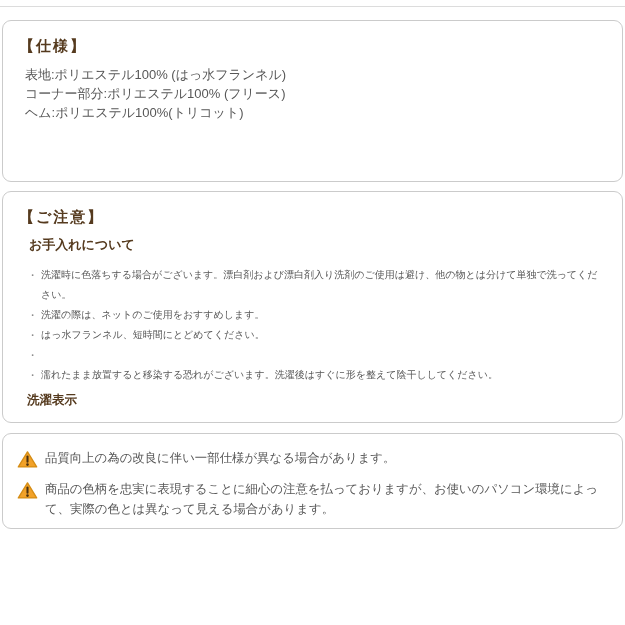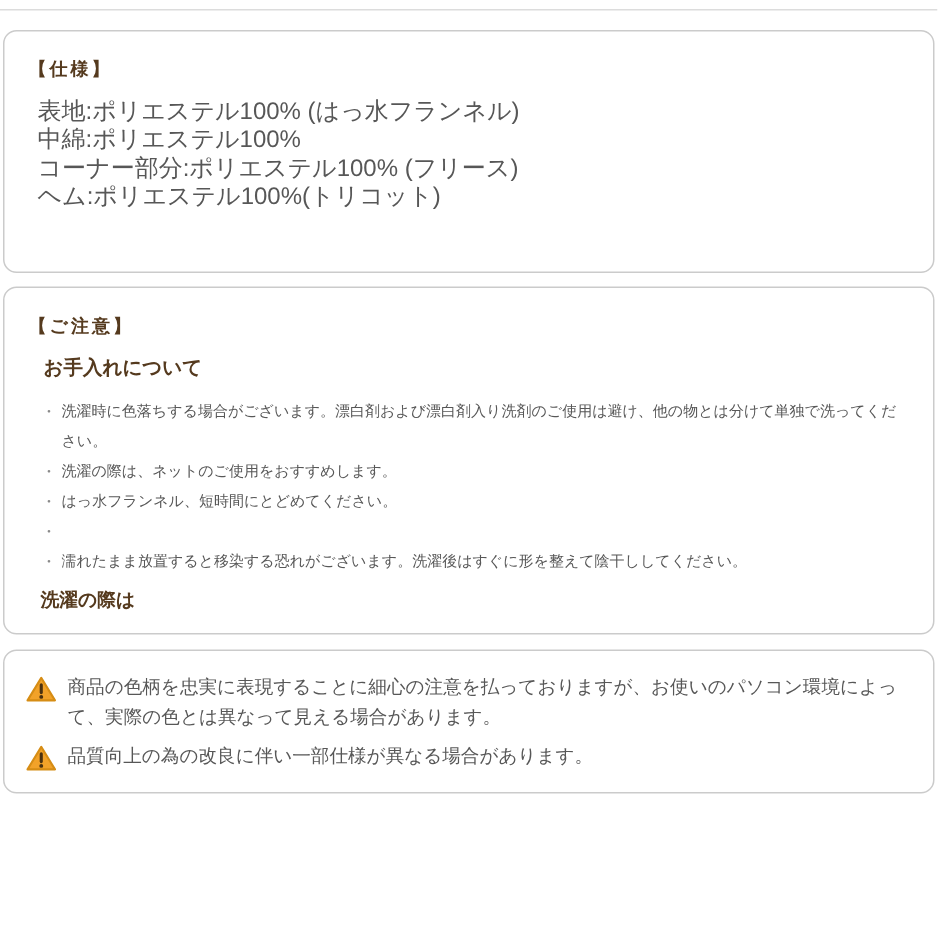--- a/index.html
+++ b/index.html
@@ -11,25 +11,25 @@
   .top-hairline{height:0;border-top:1px solid #dcdcdc;margin-top:6px;}
   .box{
     margin:0 2px;border:1px solid var(--border-gray,#cbcbcb);
     border-radius:9px;background:#fff;box-sizing:border-box;overflow:hidden;
   }
   .spec-box{margin-top:13px;height:162px;padding:15px 16px 10px;}
   .notice-box{margin-top:9px;height:232px;padding:15px 16px 10px;}
   .warn-box{margin-top:10px;height:96px;padding:14px 14px 10px;}
 
   .section-title{
-    margin:0;font-size:12px;line-height:20px;font-weight:bold;
+    margin:0;font-size:15px;line-height:20px;font-weight:bold;
     color:var(--heading-brown,#553a1e);letter-spacing:2px;
   }
   .spec-list{list-style:none;margin:9px 0 0;padding:0 0 0 6px;}
-  .spec-list li{font-size:16px;line-height:19px;color:var(--body-gray,#575757);}
+  .spec-list li{font-size:13px;line-height:19px;color:var(--body-gray,#575757);}
 
   .care-heading{
     margin:9px 0 0;padding-left:10px;font-size:13px;line-height:18px;
     font-weight:bold;color:var(--heading-brown,#553a1e);
   }
   .bullets{list-style:none;margin:11px 0 0;padding:0 0 0 8px;}
   .bullets li{display:flex;align-items:flex-start;}
   .bullets .marker{
     flex:0 0 14px;font-size:11px;line-height:20px;color:#8a8a8a;
   }
@@ -57,21 +57,20 @@
 </style>
 </head>
 <body>
 
 <div class="top-hairline"></div>
 
 <section class="box spec-box">
   <h2 class="section-title">【仕様】</h2>
   <ul class="spec-list">
     <li>表地:ポリエステル100% (はっ水フランネル)</li>
-    <li>中綿:ポリエステル100%</li>
     <li>コーナー部分:ポリエステル100% (フリース)</li>
     <li>ヘム:ポリエステル100%(トリコット)</li>
   </ul>
 </section>
 
 <section class="box notice-box">
   <h2 class="section-title">【ご注意】</h2>
   <h3 class="care-heading">お手入れについて</h3>
 
   <ul class="bullets">
@@ -89,21 +88,21 @@
     </li>
     <li>
       <span class="marker">・</span>
     </li>
     <li>
       <span class="marker">・</span>
       <span class="btext">濡れたまま放置すると移染する恐れがございます。洗濯後はすぐに形を整えて陰干ししてください。</span>
     </li>
   </ul>
 
-  <h4 class="symbols-heading">洗濯の際は</h4>
+  <h4 class="symbols-heading">洗濯表示</h4>
 
   <div class="symbols-row">
 
     <span>
       <svg width="52" height="58" viewBox="0 0 60 64" fill="none" stroke="currentColor">
         <path d="M5,15 C8,6 13,6 16,12 C19,6 24,6 27,12 C30,6 35,6 38,12 C41,6 46,6 49,12 C52,7 55,9 56,15 L47,43 L14,43 Z" stroke-width="3.6" stroke-linejoin="round"></path>
         <text x="31" y="36" text-anchor="middle" font-size="17" font-weight="bold" fill="currentColor" stroke="none">30</text>
         <path d="M12,51 H49 M12,58 H49" stroke-width="4.2"></path>
       </svg>
     </span>
@@ -143,25 +142,25 @@
 
 <section class="box warn-box">
   <div class="warn-item">
     <span class="wicon">
       <svg width="21" height="19" viewBox="0 0 24 22">
         <path d="M12,2.2 L22.6,19.6 H1.4 Z" style="fill:var(--warning-orange,#F2A229);stroke:var(--warning-border,#D68D15)" stroke-width="1.6" stroke-linejoin="round"></path>
         <path d="M12,7.6 L12,13.6" style="stroke:var(--warning-glyph,#4A3110)" stroke-width="2.4" stroke-linecap="round"></path>
         <circle cx="12" cy="16.9" r="1.5" style="fill:var(--warning-glyph,#4A3110)"></circle>
       </svg>
     </span>
-    <p>商品の色柄を忠実に表現することに細心の注意を払っておりますが、お使いのパソコン環境によって、実際の色とは異なって見える場合があります。</p>
+    <p>品質向上の為の改良に伴い一部仕様が異なる場合があります。</p>
   </div>
   <div class="warn-item">
     <span class="wicon">
       <svg width="21" height="19" viewBox="0 0 24 22">
         <path d="M12,2.2 L22.6,19.6 H1.4 Z" style="fill:var(--warning-orange,#F2A229);stroke:var(--warning-border,#D68D15)" stroke-width="1.6" stroke-linejoin="round"></path>
         <path d="M12,7.6 L12,13.6" style="stroke:var(--warning-glyph,#4A3110)" stroke-width="2.4" stroke-linecap="round"></path>
         <circle cx="12" cy="16.9" r="1.5" style="fill:var(--warning-glyph,#4A3110)"></circle>
       </svg>
     </span>
-    <p>品質向上の為の改良に伴い一部仕様が異なる場合があります。</p>
+    <p>商品の色柄を忠実に表現することに細心の注意を払っておりますが、お使いのパソコン環境によって、実際の色とは異なって見える場合があります。</p>
   </div>
 </section>
 
 </body></html>

